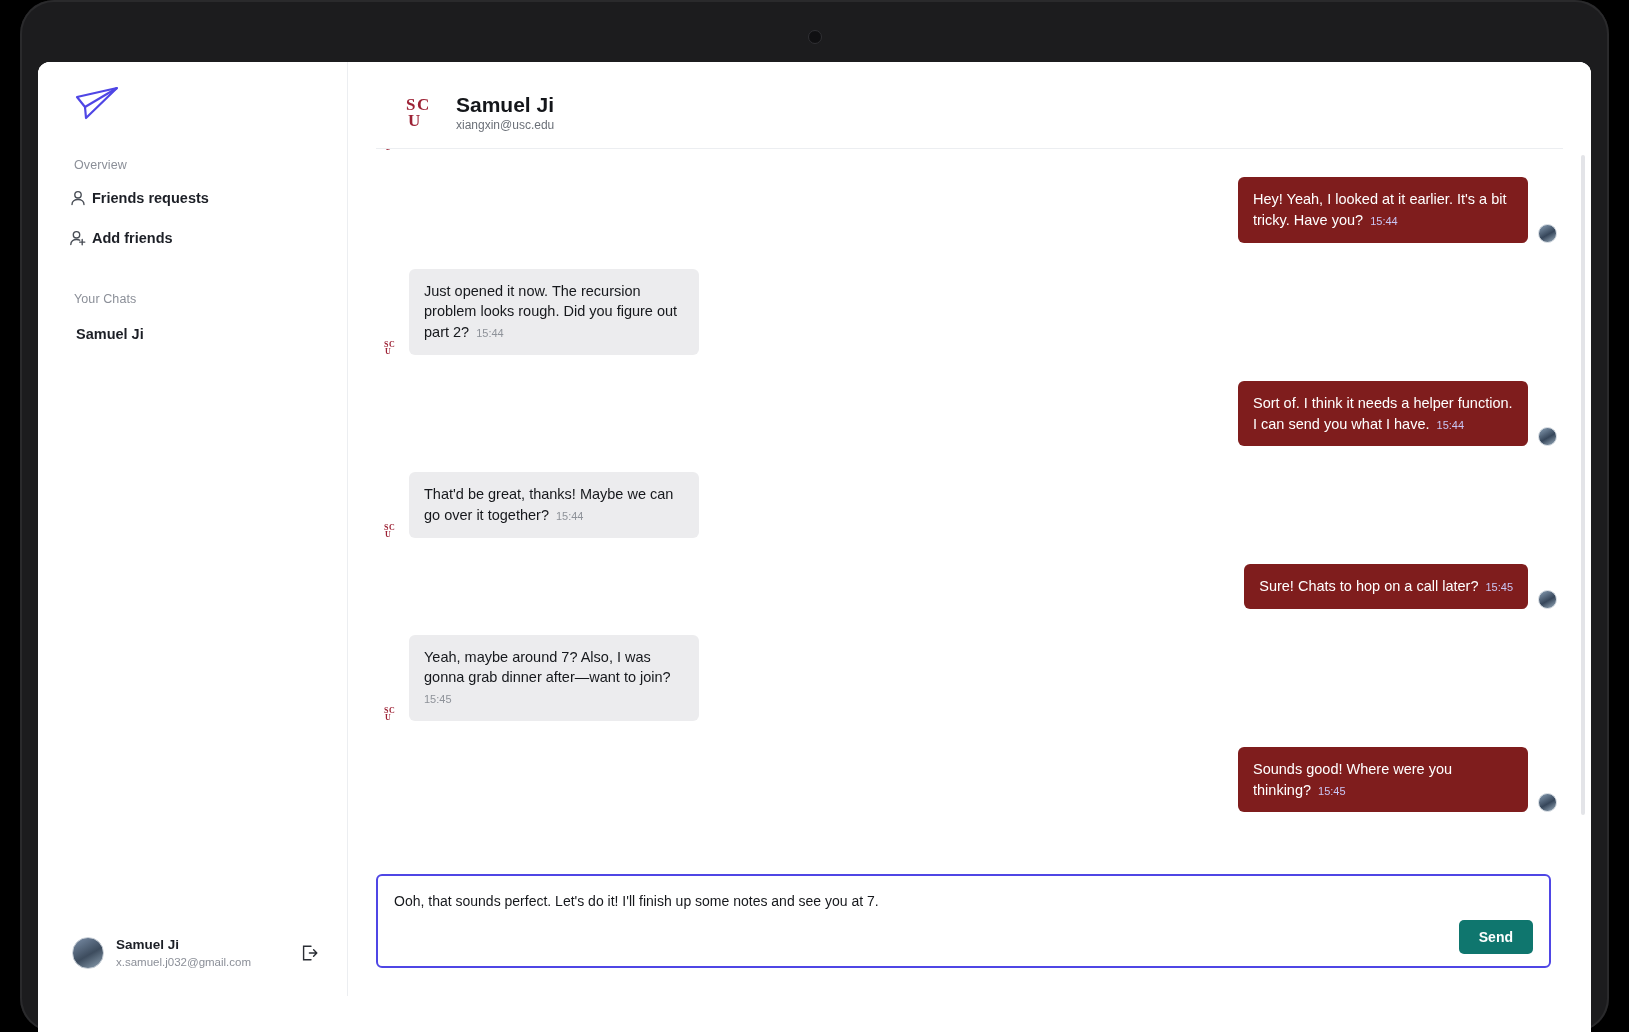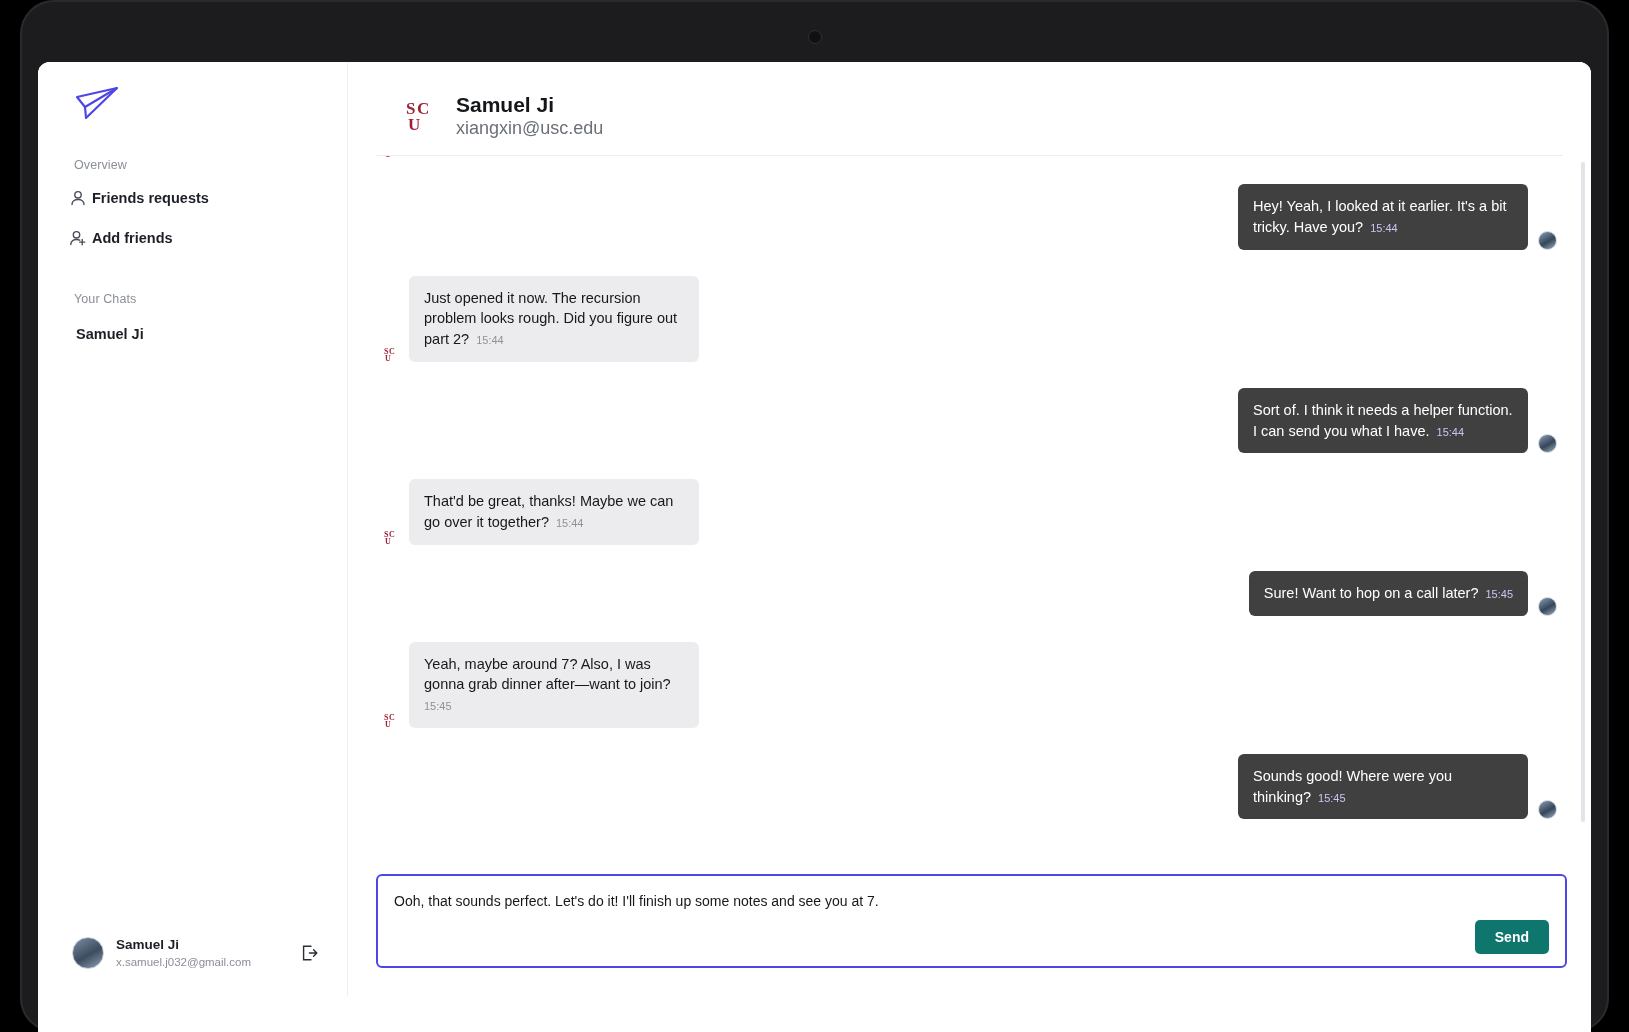--- a/index.html
+++ b/index.html
@@ -123,56 +123,56 @@
   .main { flex: 1; display: flex; flex-direction: column; background: #fff; position: relative; }
   .chat-header {
     display: flex; align-items: center; gap: 16px;
     padding: 30px 0 16px 58px;
     border-bottom: 1px solid #eceef1;
     margin: 0 28px 0 28px;
     padding-left: 30px;
   }
   .usc-logo { width: 34px; height: 36px; flex: none; }
   .ch-name { font-size: 21px; font-weight: 700; color: #14161a; line-height: 1.25; }
-  .ch-mail { font-size: 18px; color: #6b7078; text-align: center; }
+  .ch-mail { font-size: 12px; color: #6b7078; text-align: center; }
   .messages {
     flex: 1;
     overflow: hidden;
     position: relative;
     padding: 0 28px;
   }
   .msg-row { display: flex; align-items: flex-end; margin-top: 26px; }
   .msg-row.them { justify-content: flex-start; padding-left: 8px; }
   .msg-row.me { justify-content: flex-end; padding-right: 6px; }
   .bubble {
     max-width: 290px;
     border-radius: 6px;
     padding: 12px 15px;
     font-size: 14.5px;
     line-height: 1.43;
     position: relative;
   }
   .them .bubble { background: #ececee; color: #16181c; margin-left: 10px; }
-  .me .bubble { background: #404040; color: #ffffff; margin-right: 10px; }
+  .me .bubble { background: #7f1d1d; color: #ffffff; margin-right: 10px; }
   .time { font-size: 11px; margin-left: 7px; white-space: nowrap; }
   .them .time { color: #8e9299; }
   .me .time { color: #c9c6f4; }
   .mini-usc { width: 15px; height: 16px; flex: none; }
   .avatar-xs {
     width: 19px; height: 19px; border-radius: 50%;
     background: linear-gradient(150deg,#8aa0b6,#36465a 55%,#9db0c0);
     border: 1px solid #cfd6dd; flex: none;
   }
   .scrollbar {
     position: absolute; right: 6px; top: 6px;
     width: 4px; height: 660px;
     background: #e3e4e8; border-radius: 3px;
   }
   
-  .composer-wrap { padding: 12px 24px 28px 28px; }
+  .composer-wrap { padding: 12px 40px 28px 28px; }
   .composer {
     border: 2px solid #4f46e5;
     border-radius: 6px;
     padding: 14px 16px 12px 16px;
     min-height: 86px;
     display: flex; flex-direction: column;
   }
   .composer-text {
     font-size: 14px; color: #16181c; line-height: 1.4;
     border: none; outline: none; width: 100%;
@@ -301,21 +301,21 @@
               <text x="5" y="7.5" font-family="Liberation Serif, serif" font-size="8" font-weight="bold" fill="#9d2235">C</text>
               <text x="1" y="15" font-family="Liberation Serif, serif" font-size="8" font-weight="bold" fill="#9d2235">U</text>
             </svg>
             <div class="bubble">
               <span>That'd be great, thanks! Maybe we can go over it together?</span><span class="time">15:44</span>
             </div>
           </div>
 
           <div class="msg-row me">
             <div class="bubble">
-              <span>Sure! Want to hop on a call later?</span><span class="time">15:45</span>
+              <span>Sure! Chats to hop on a call later?</span><span class="time">15:45</span>
             </div>
             <div class="avatar-xs"></div>
           </div>
 
           <div class="msg-row them">
             <svg class="mini-usc" viewBox="0 0 15 16">
               <text x="0" y="7.5" font-family="Liberation Serif, serif" font-size="8" font-weight="bold" fill="#9d2235">S</text>
               <text x="5" y="7.5" font-family="Liberation Serif, serif" font-size="8" font-weight="bold" fill="#9d2235">C</text>
               <text x="1" y="15" font-family="Liberation Serif, serif" font-size="8" font-weight="bold" fill="#9d2235">U</text>
             </svg>

